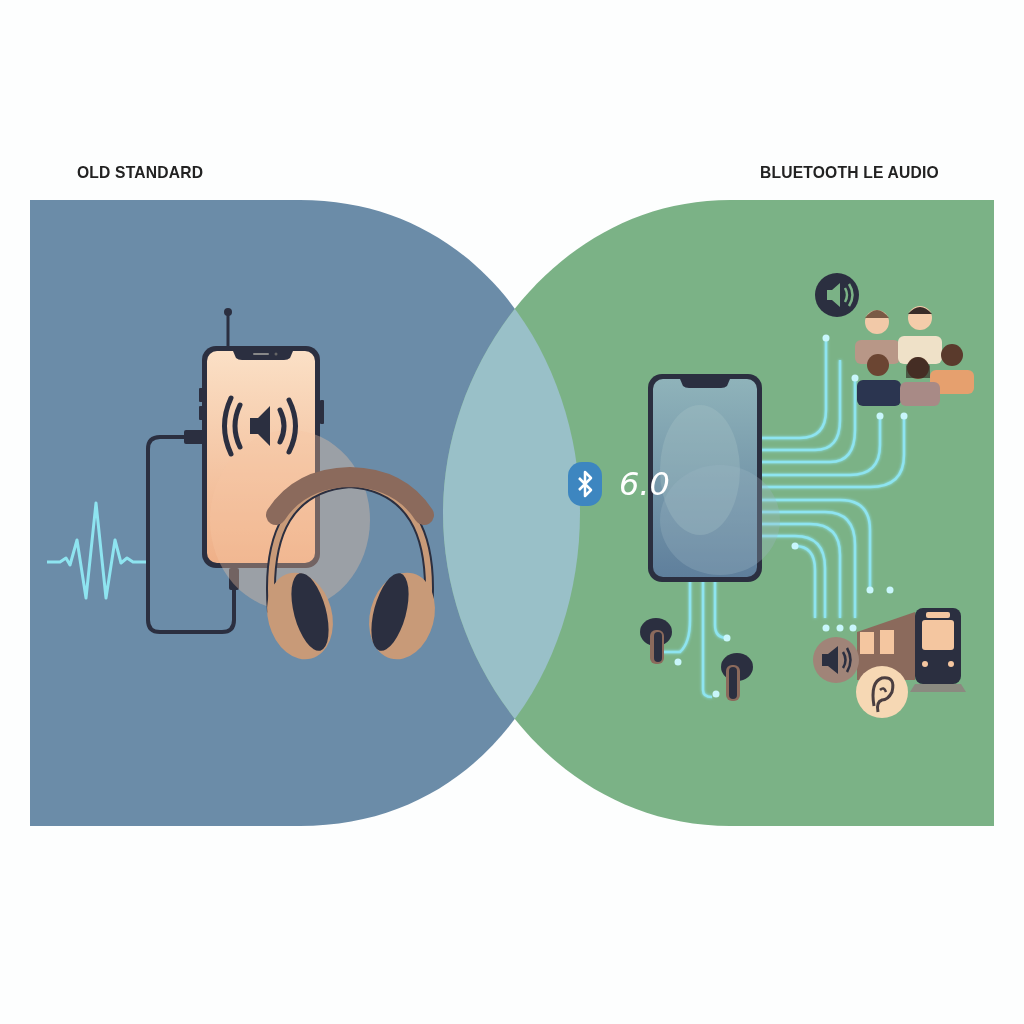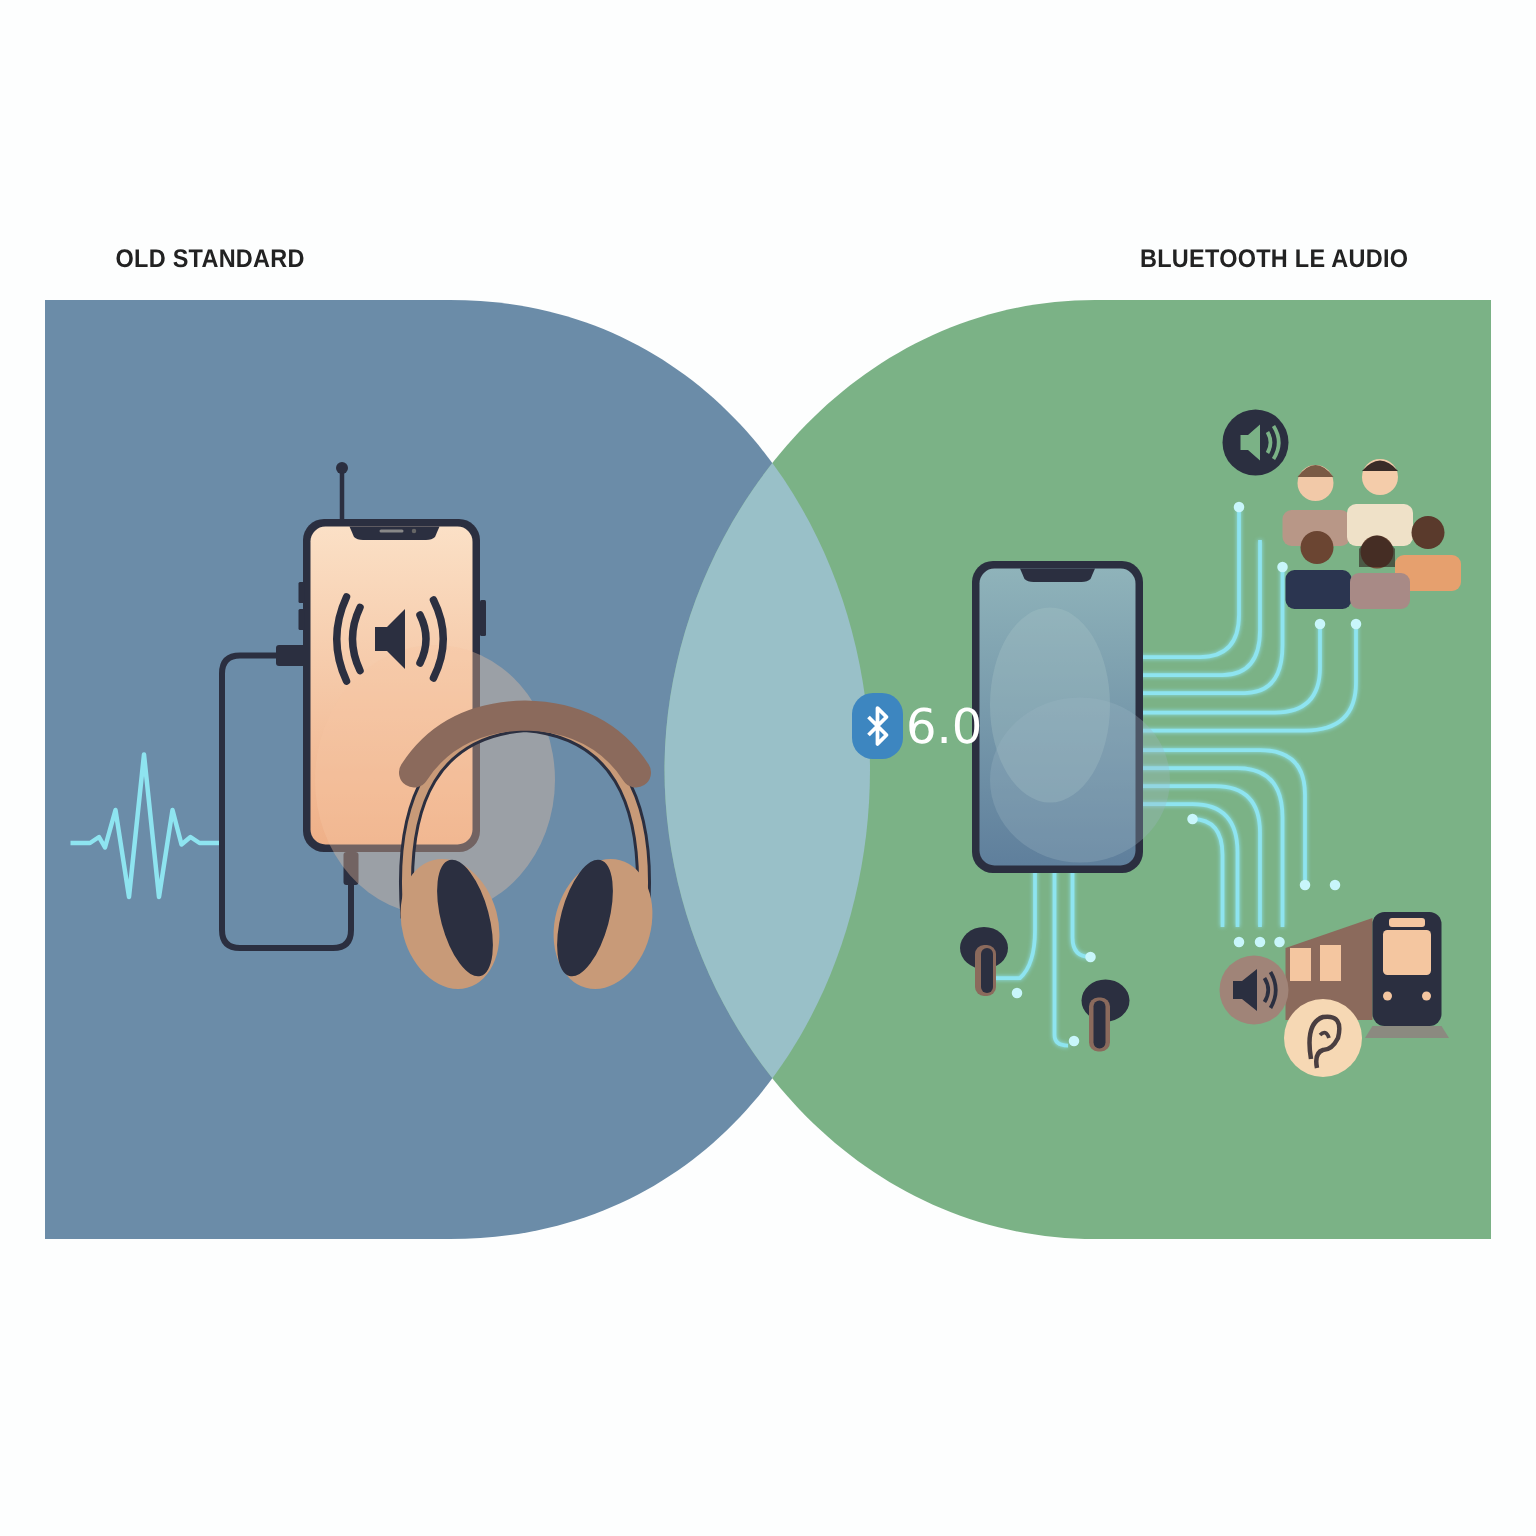--- a/index.html
+++ b/index.html
@@ -1,21 +1,21 @@
 <!DOCTYPE html>
 <html><head>
 <meta charset="utf-8">
 <style>
   html, body { margin:0; padding:0; background:#fdfefe; }
   body { width:1024px; height:1024px; position:relative; overflow:hidden; font-family:"Liberation Sans", sans-serif; }
   .title { position:absolute; top:163px; font-family:"Liberation Sans", sans-serif; font-weight:bold; font-size:17px; color:#222; letter-spacing:0.2px; transform:scaleX(0.92); transform-origin:left top; }
   #title-left { left:77px; }
   #title-right { left:760px; }
   svg.stage { position:absolute; left:0; top:0; }
-  .bt-label { position:absolute; left:568px; top:462px; display:flex; align-items:center; gap:2px; }
+  .bt-label { position:absolute; left:568px; top:462px; display:flex; align-items:center; gap:17px;font-style:italic; }
   .bt-badge { width:34px; height:44px; background:#3d86c0; border-radius:14px; display:flex; align-items:center; justify-content:center; }
   .bt-version { font-family:"DejaVu Sans", sans-serif; font-size:32px; color:#fff; }
 </style>
 </head>
 <body>
 
 <div id="title-left" class="title">OLD STANDARD</div>
 <div id="title-right" class="title">BLUETOOTH LE AUDIO</div>
 
 <svg class="stage" width="1024" height="1024" viewBox="0 0 1024 1024">

